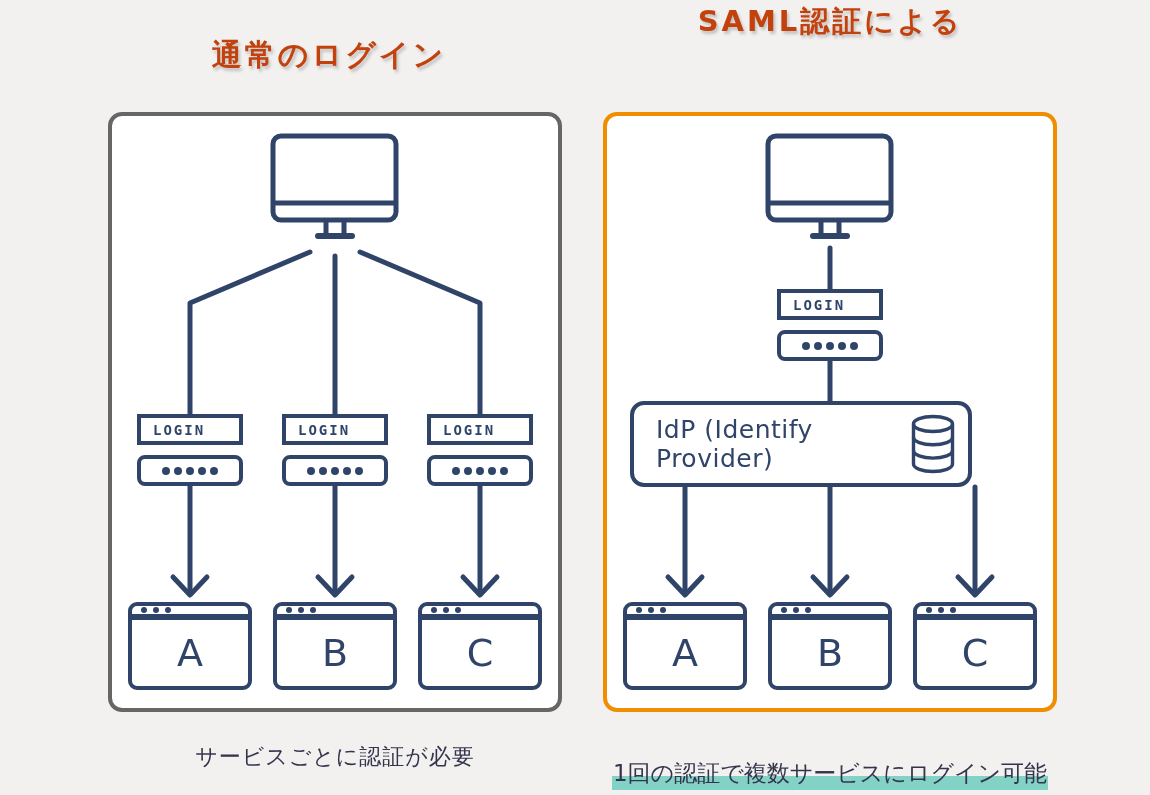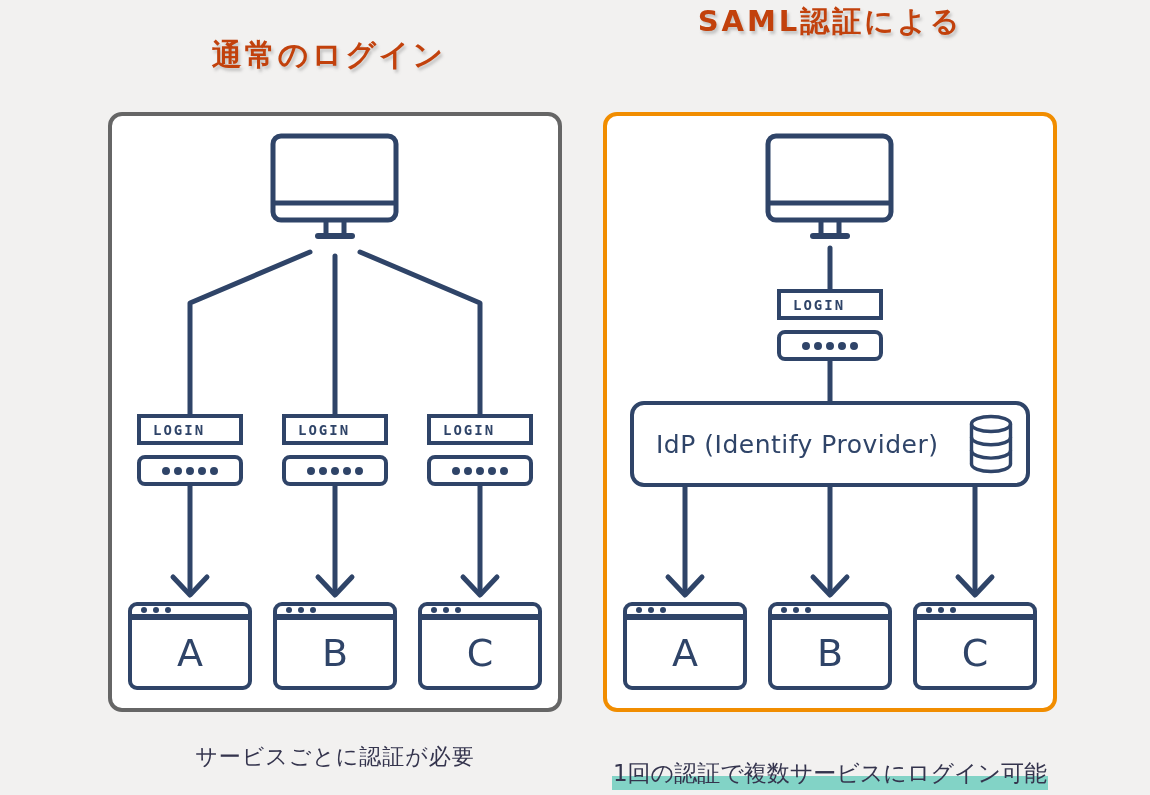--- a/index.html
+++ b/index.html
@@ -59,21 +59,21 @@
     padding-left:9px;border-bottom:6px solid #2f4468;
   }
   .svc-dot{width:6px;height:6px;background:#2f4468;border-radius:50%;}
   .svc-letter{
     flex:1;display:flex;align-items:center;justify-content:center;
     font-size:38px;color:#2f4468;
   }
 
   
   .idp-box{
-    position:absolute;left:630px;top:401px;width:400px;height:86px;background:#fff;
+    position:absolute;left:630px;top:401px;width:342px;height:86px;background:#fff;
     border:4px solid #2f4468;border-radius:14px;z-index:2;
     display:flex;align-items:center;padding:0 12px 0 22px;
   }
   .idp-label{font-size:25px;color:#2f4468;letter-spacing:.5px;}
   .idp-db{margin-left:auto;flex:0 0 auto;}
 
   
   .caption{
     position:absolute;text-align:center;font-weight:normal;z-index:3;
     color:#34344d;

